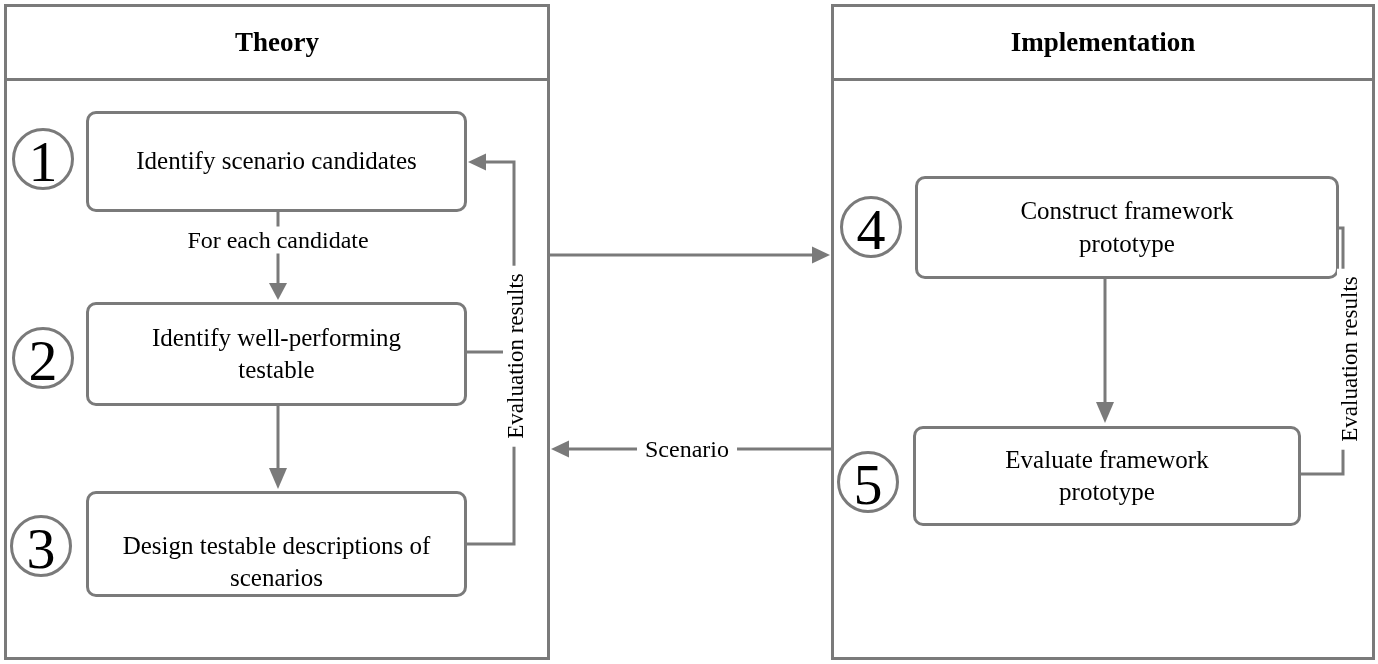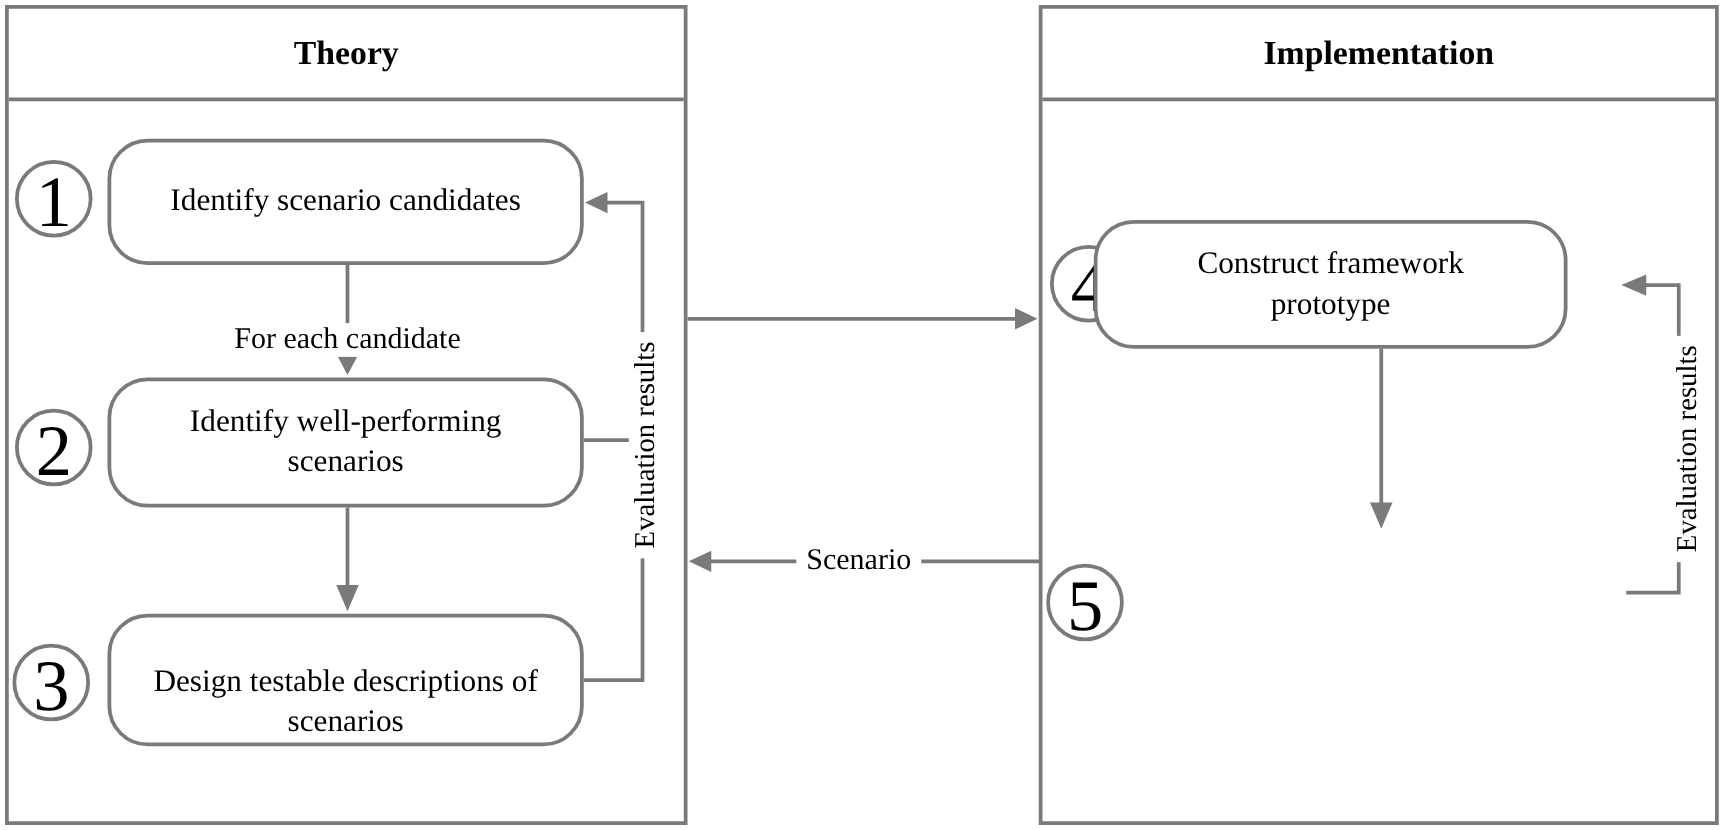--- a/index.html
+++ b/index.html
@@ -9,21 +9,21 @@
 
   .connectors { position:absolute; left:0; top:0; width:1378px; height:664px; }
   .connectors line, .connectors path { stroke:var(--line); stroke-width:3; fill:none; }
   .connectors polygon { fill:var(--line); stroke:none; }
 
   .panel { position:absolute; border:3px solid var(--line); background:transparent; }
   .panel-header { height:74px; border-bottom:3px solid var(--line);
                   display:flex; align-items:center; justify-content:center; }
   .panel-title { font-weight:bold; font-size:27px; }
 
-  .box { position:absolute; border:3px solid var(--line); border-radius:32px; background:var(--bg);
+  .box { position:absolute; border:3px solid var(--line); border-radius:10px; background:var(--bg);
          display:flex; align-items:center; justify-content:center; text-align:center;
          font-size:25px; line-height:1.3; }
   .box span { display:inline-block; }
   .b1 span { white-space:nowrap; }
   .b2 span { max-width:300px; }
   .b3 span { max-width:332px;margin-top:36px; }
   .b4 span { max-width:260px; }
   .b5 span { max-width:250px; }
 
   .step-circle { position:absolute; width:62px; height:62px; border:3px solid var(--line);
@@ -89,39 +89,42 @@
     <span>1</span>
   </div>
   <div class="box b1" style="left:86px;top:111px;width:381px;height:101px">
     <span>Identify scenario candidates</span>
   </div>
 
   <div class="step-circle" style="left:12px;top:327px">
     <span>2</span>
   </div>
   <div class="box b2" style="left:86px;top:302px;width:381px;height:104px">
-    <span>Identify well-performing scenarios</span>
+    <span>Identify well-performing testable</span>
   </div>
 
   <div class="step-circle" style="left:10px;top:515px">
     <span>3</span>
   </div>
   <div class="box b3" style="left:86px;top:491px;width:381px;height:106px">
     <span>Design testable descriptions of scenarios</span>
   </div>
 
   <div class="step-circle" style="left:840px;top:196px">
     <span>4</span>
   </div>
-  <div class="box b4" style="left:875px;top:176px;width:379px;height:103px">
+  <div class="box b4" style="left:915px;top:176px;width:424px;height:103px">
     <span>Construct framework prototype</span>
   </div>
 
   <div class="step-circle" style="left:837px;top:451px">
     <span>5</span>
   </div>
+  <div class="box b5" style="left:913px;top:426px;width:388px;height:100px">
+    <span>Evaluate framework prototype</span>
+  </div>
 
-  <div class="lbl" style="left:278px;top:272px">For each candidate</div>
+  <div class="lbl" style="left:278px;top:240px">For each candidate</div>
   <div class="lbl" style="left:687px;top:449px">Scenario</div>
   <div class="lbl-rot" style="left:516px;top:356px">Evaluation results</div>
   <div class="lbl-rot" style="left:1350px;top:359px">Evaluation results</div>
 
 </div>
 
 </body></html>

